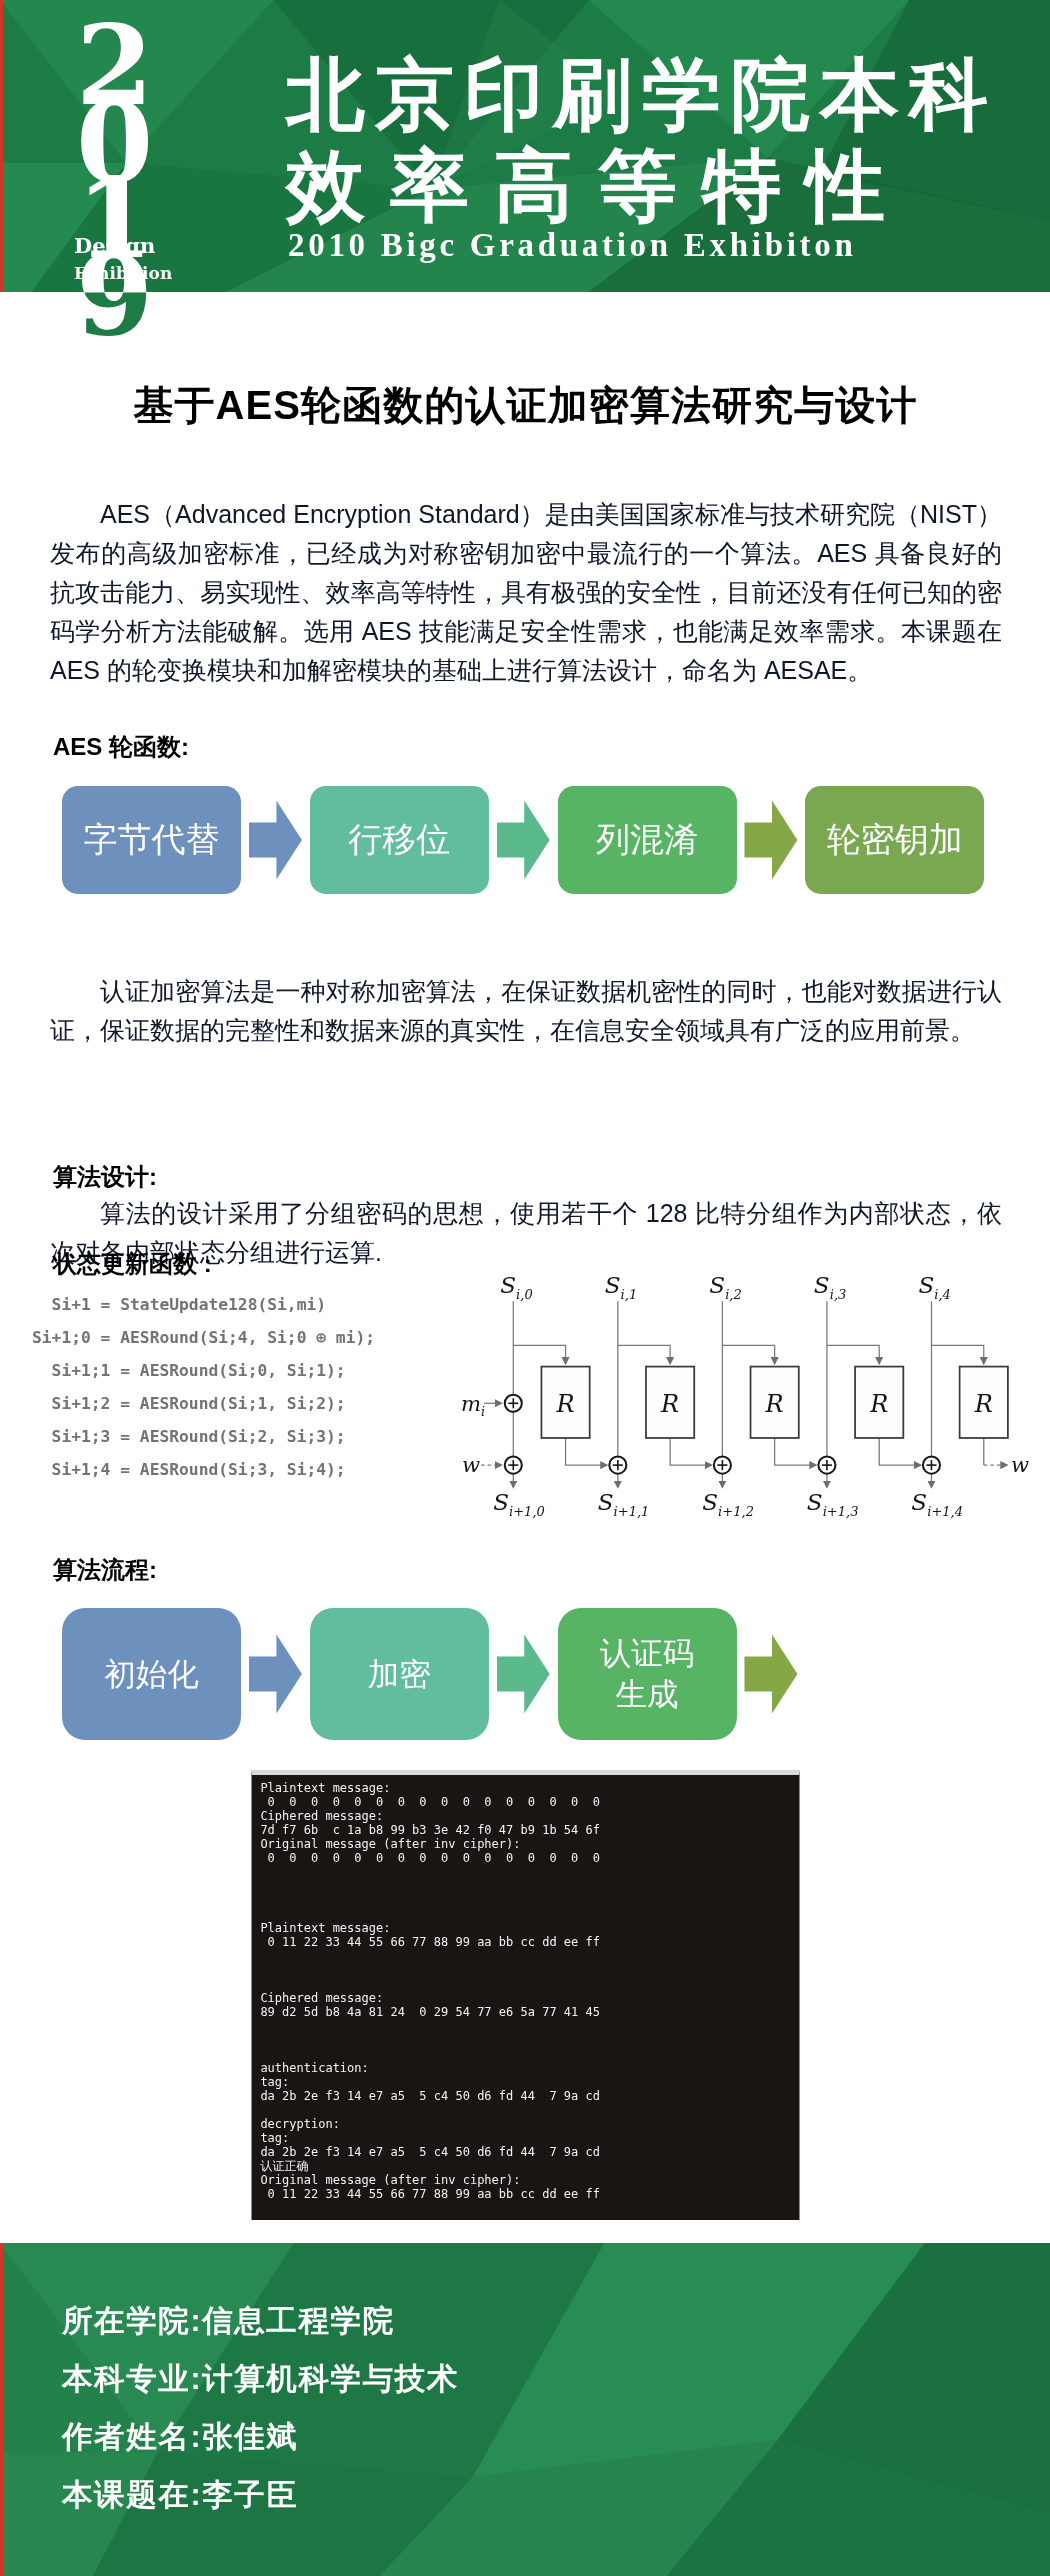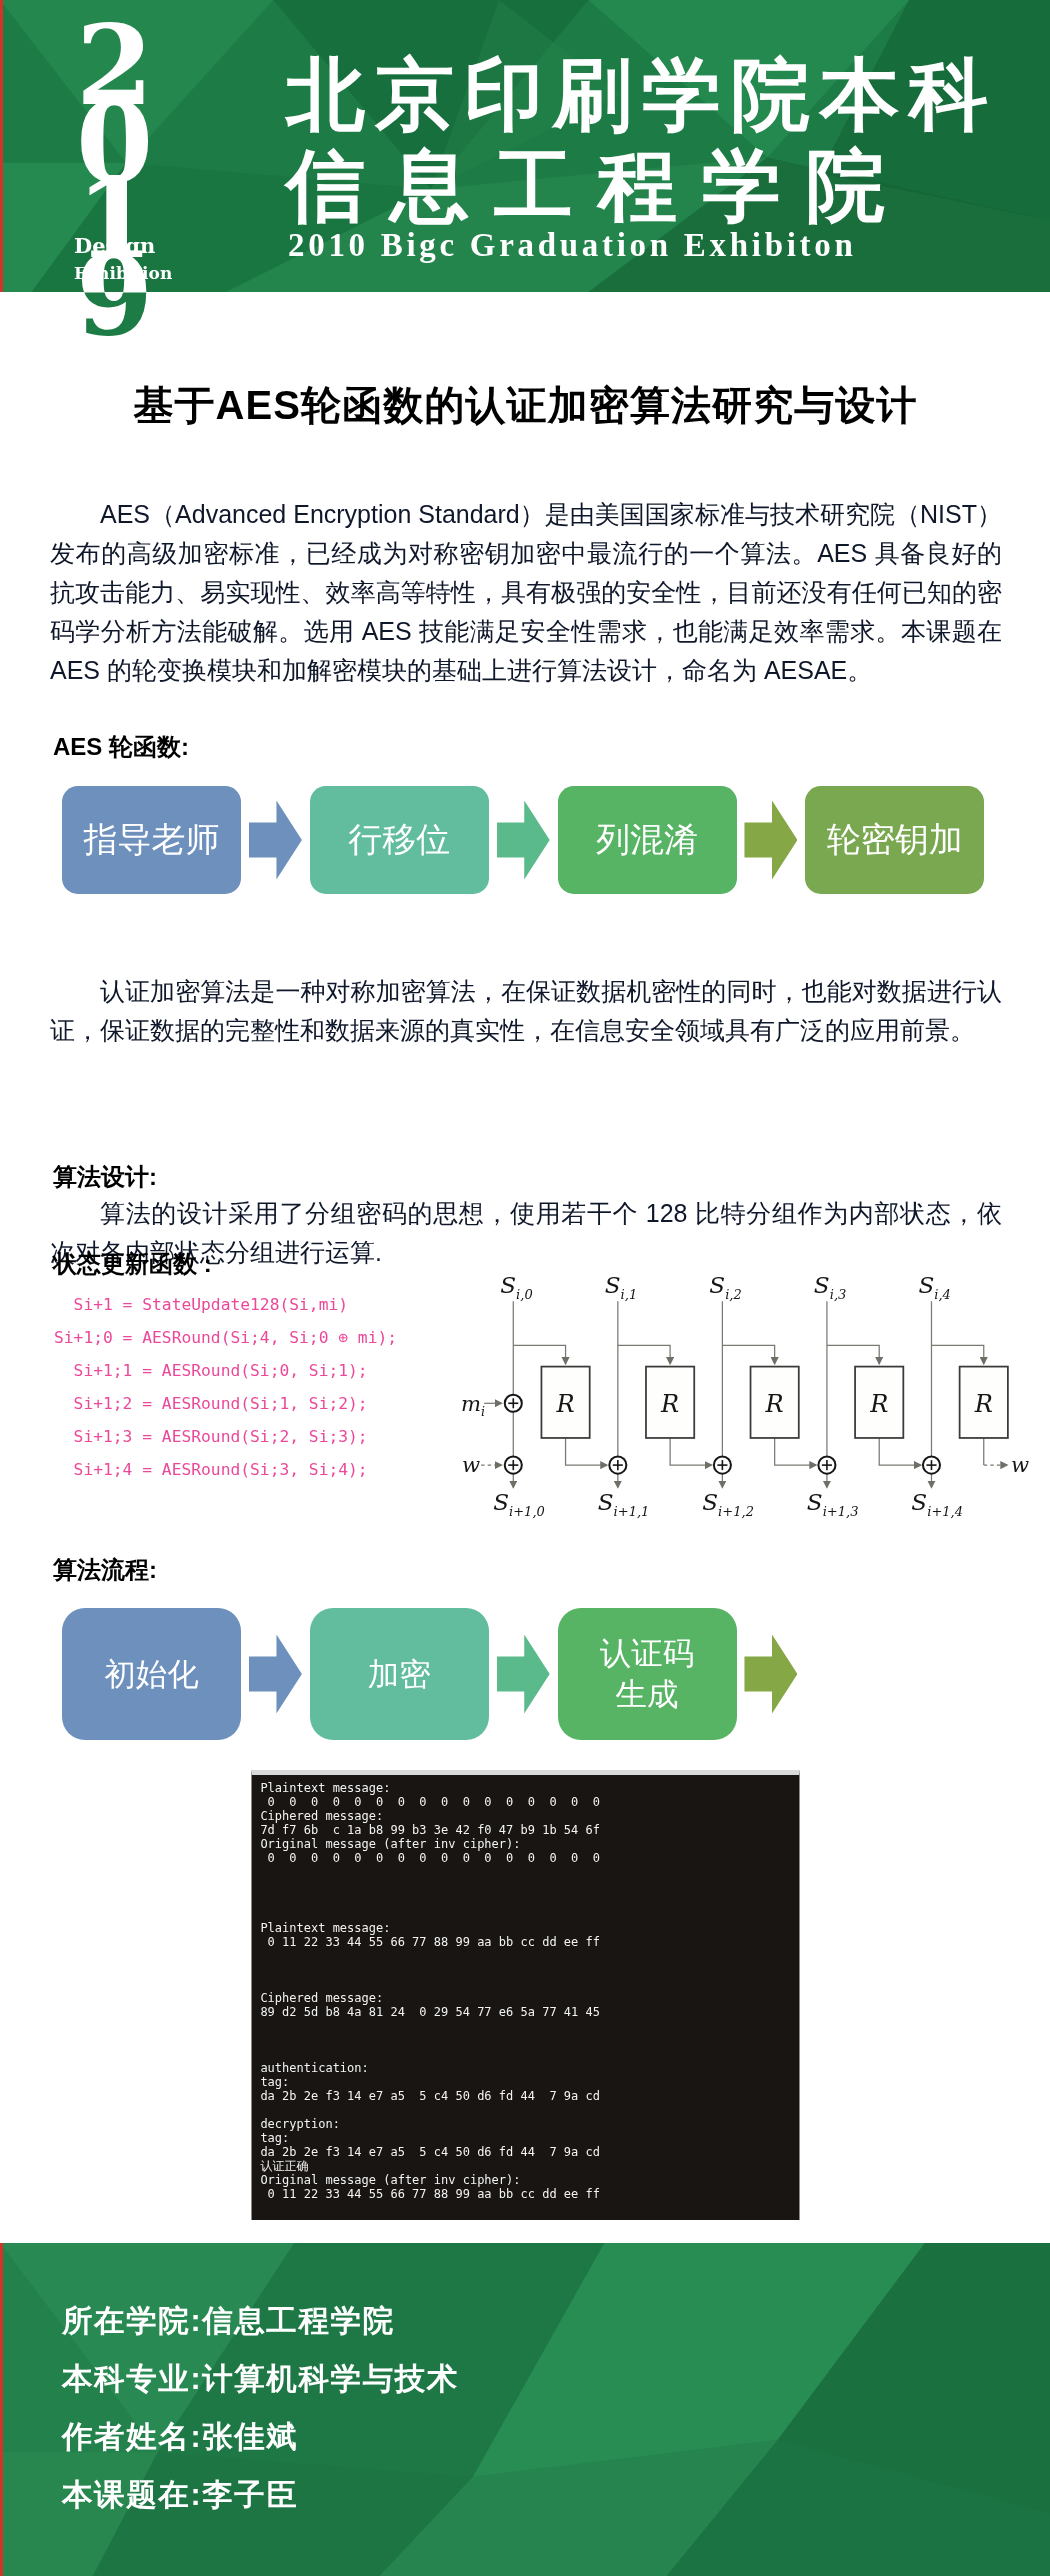--- a/index.html
+++ b/index.html
@@ -43,23 +43,23 @@
   .fbox{width:179px;height:100%;border-radius:15.8px;display:flex;align-items:center;
         justify-content:center;color:#fff;text-align:center;white-space:pre-line;}
   .flow1 .fbox{font-size:34px;}
   .flow2 .fbox{font-size:31.5px;border-radius:23px;line-height:41px;}
   .c1{background:var(--flow-blue);} .c2{background:var(--flow-teal);}
   .c3{background:var(--flow-green);} .c4{background:var(--flow-olive);}
   .farrow{width:53px;height:79px;margin:0 7.9px;
           clip-path:polygon(0% 28%,52% 28%,52% 0%,100% 50%,52% 100%,52% 72%,0% 72%);}
   .a1{background:var(--flow-blue);} .a2{background:var(--arrow-teal);} .a3{background:var(--arrow-olive);}
   
-  .formula{position:absolute;left:54px;top:1288px;margin:0;
+  .formula{position:absolute;left:32px;top:1288px;margin:0;
            font-family:"DejaVu Sans Mono","Liberation Mono",monospace;
-           font-size:16.3px;line-height:33px;color:#ec4899;white-space:pre;}
+           font-size:16.3px;line-height:33px;color:#737373;white-space:pre;font-weight:bold;}
   .sdiagram{position:absolute;left:458px;top:1270px;}
   .sdiagram text{font-family:"DejaVu Serif","Liberation Serif",serif;font-style:italic;fill:#161616;}
   
   .terminal{position:absolute;left:251px;top:1770px;width:549px;height:450px;
             background:var(--terminal-bg);border-top:5.3px solid #d9d9d9;
             border-left:1.1px solid #8a8a8a;border-right:1.1px solid #8a8a8a;
             box-sizing:border-box;overflow:hidden;}
   .terminal pre{margin:0;padding:6.3px 8.4px;color:#f4f4f4;
                 font-family:"DejaVu Sans Mono","Liberation Mono",monospace;
                 font-size:12px;line-height:14px;white-space:pre;}
@@ -103,32 +103,32 @@
         <span class="logo-digit d3">9</span>
       </div>
     </div>
 
     <div class="design-words">
       <div class="l1">Design</div>
       <div class="l2">Exhibition</div>
     </div>
 
     <div class="h-title line1">北京印刷学院本科</div>
-    <div class="h-title line2">信息工程学院</div>
+    <div class="h-title line2">效率高等特性</div>
     <div class="h-sub">2010 Bigc Graduation Exhibiton</div>
   </div>
 
   <h1 class="main-title">基于AES轮函数的认证加密算法研究与设计</h1>
 
   <p class="para indent p1">AES（Advanced Encryption Standard）是由美国国家标准与技术研究院（NIST）发布的高级加密标准，已经成为对称密钥加密中最流行的一个算法。AES 具备良好的抗攻击能力、易实现性、效率高等特性，具有极强的安全性，目前还没有任何已知的密码学分析方法能破解。选用 AES 技能满足安全性需求，也能满足效率需求。本课题在 AES 的轮变换模块和加解密模块的基础上进行算法设计，命名为 AESAE。</p>
 
   <div class="sec-label lab-round">AES 轮函数:</div>
 
   <div class="flow flow1">
-    <div class="fbox c1">指导老师</div>
+    <div class="fbox c1">字节代替</div>
     <div class="farrow a1"></div>
     <div class="fbox c2">行移位</div>
     <div class="farrow a2"></div>
     <div class="fbox c3">列混淆</div>
     <div class="farrow a3"></div>
     <div class="fbox c4">轮密钥加</div>
   </div>
 
   <p class="para indent p2">认证加密算法是一种对称加密算法，在保证数据机密性的同时，也能对数据进行认证，保证数据的完整性和数据来源的真实性，在信息安全领域具有广泛的应用前景。</p>
 

